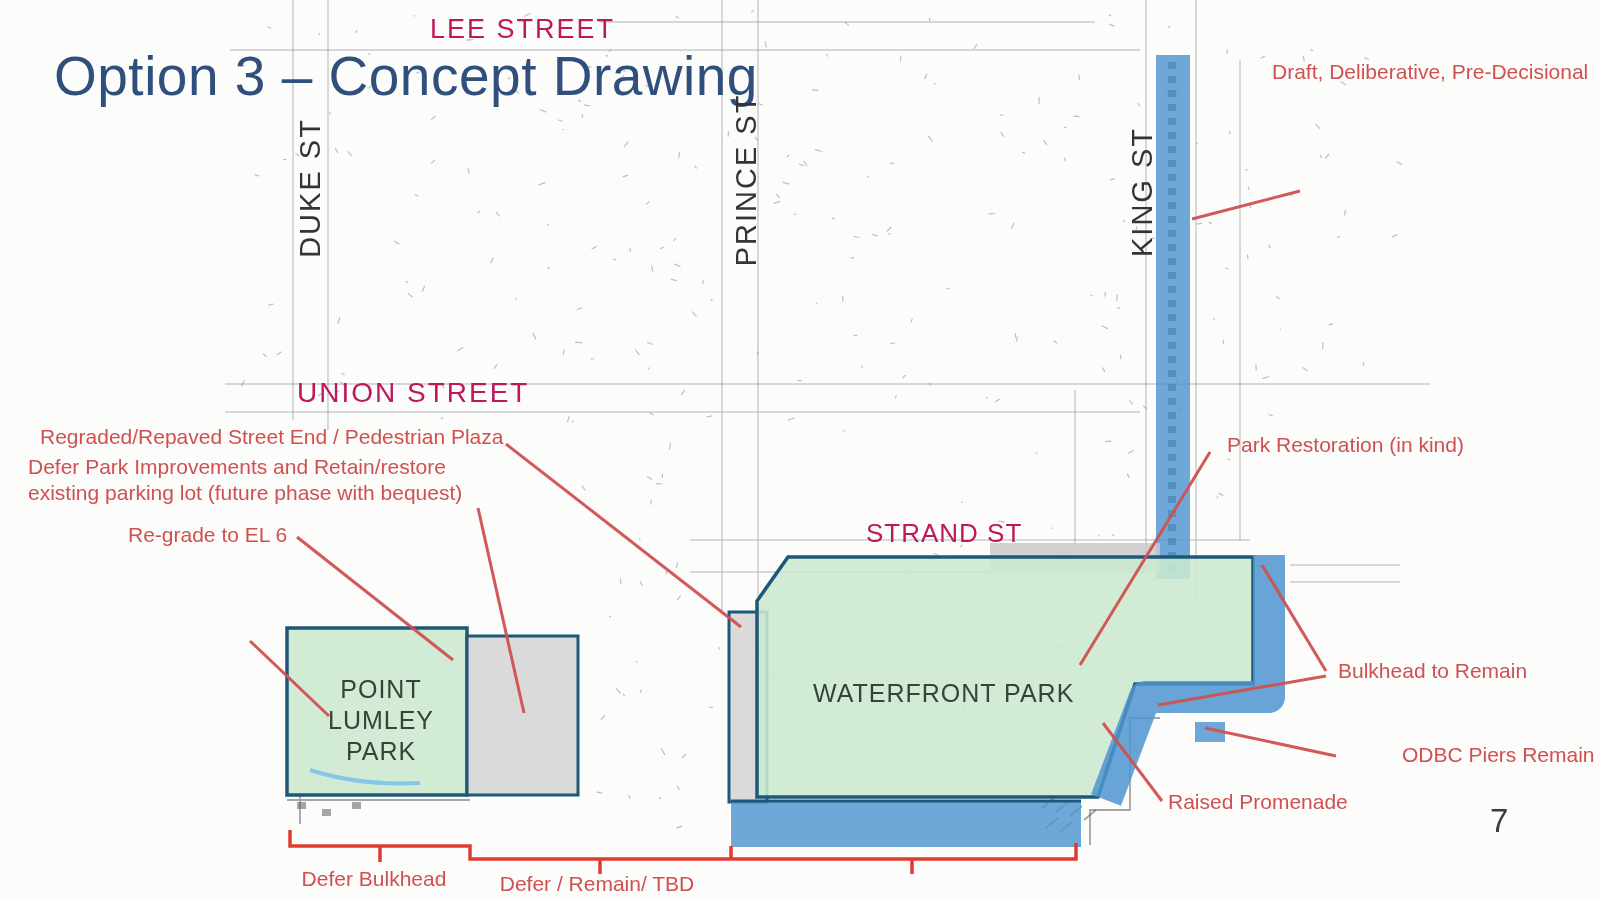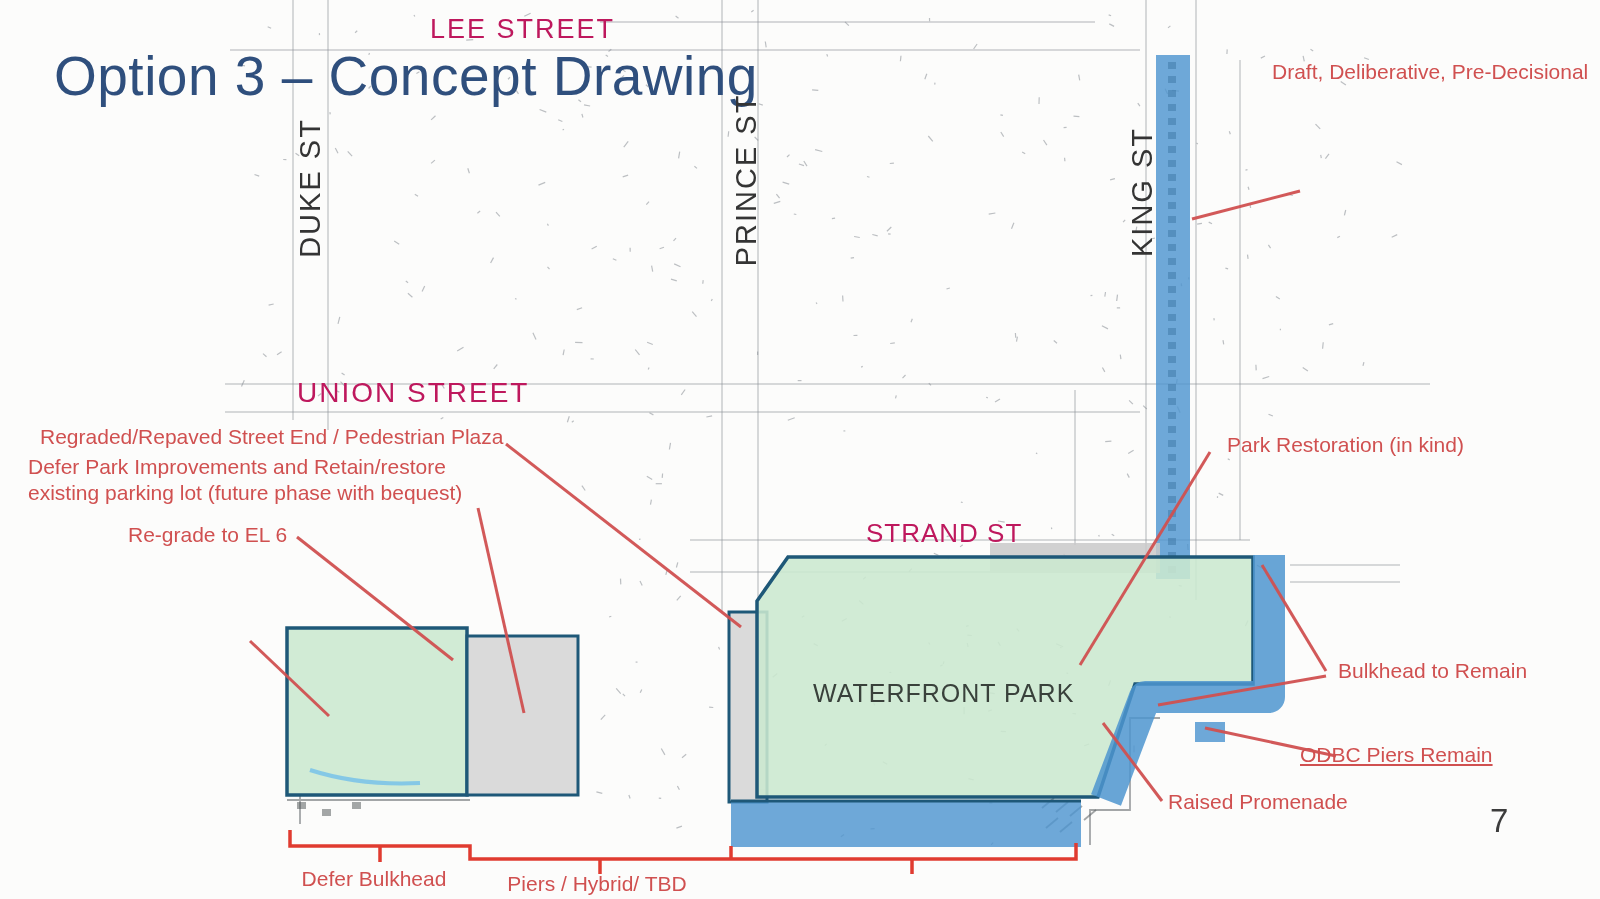--- a/index.html
+++ b/index.html
@@ -421,29 +421,32 @@
   <div class="txt title" style="left:54px;top:44px;">Option 3 – Concept Drawing</div>
   <div class="txt watermark" style="left:1272px;top:60px;">Draft, Deliberative, Pre-Decisional</div>
 
   <div class="txt street" style="left:430px;top:14px;">LEE STREET</div>
   <div class="vstreet" style="left:310px;top:188px;">DUKE ST</div>
   <div class="vstreet" style="left:746px;top:180px;">PRINCE ST</div>
   <div class="vstreet" style="left:1142px;top:192px;">KING ST</div>
   <div class="txt street" style="left:297px;top:377px;font-size:28px;">UNION STREET</div>
   <div class="txt street" style="left:866px;top:518px;font-size:26px;letter-spacing:1px;">STRAND ST</div>
 
+  <div class="txt arealabel" style="left:381px;top:674px;transform:translateX(-50%);">POINT
+LUMLEY
+PARK</div>
   <div class="txt arealabel" style="left:813px;top:678px;">WATERFRONT PARK</div>
 
   <div class="txt ann" style="left:1227px;top:432px;">Park Restoration (in kind)</div>
   <div class="txt ann" style="left:40px;top:424px;">Regraded/Repaved Street End / Pedestrian Plaza</div>
   <div class="txt ann" style="left:28px;top:454px;">Defer Park Improvements and Retain/restore
 existing parking lot (future phase with bequest)</div>
   <div class="txt ann" style="left:128px;top:522px;">Re-grade to EL 6</div>
   <div class="txt ann" style="left:1338px;top:658px;">Bulkhead to Remain</div>
-  <div class="txt ann" style="left:1300px;top:742px;text-decoration:underline;">ODBC Piers Remain</div>
+  <div class="txt ann" style="left:1402px;top:742px;">ODBC Piers Remain</div>
   <div class="txt ann" style="left:1168px;top:789px;">Raised Promenade</div>
 
   <div class="txt ann center" style="left:374px;top:866px;">Defer Bulkhead</div>
-  <div class="txt ann center" style="left:597px;top:871px;">Piers / Hybrid/ TBD</div>
+  <div class="txt ann center" style="left:597px;top:871px;">Defer / Remain/ TBD</div>
   <div class="txt ann center" style="left:973px;top:868px;margin-top:32px;">New Bulkhead</div>
 
   <div class="txt pagenum" style="left:1490px;top:802px;">7</div>
 </div>
 
 </body></html>

